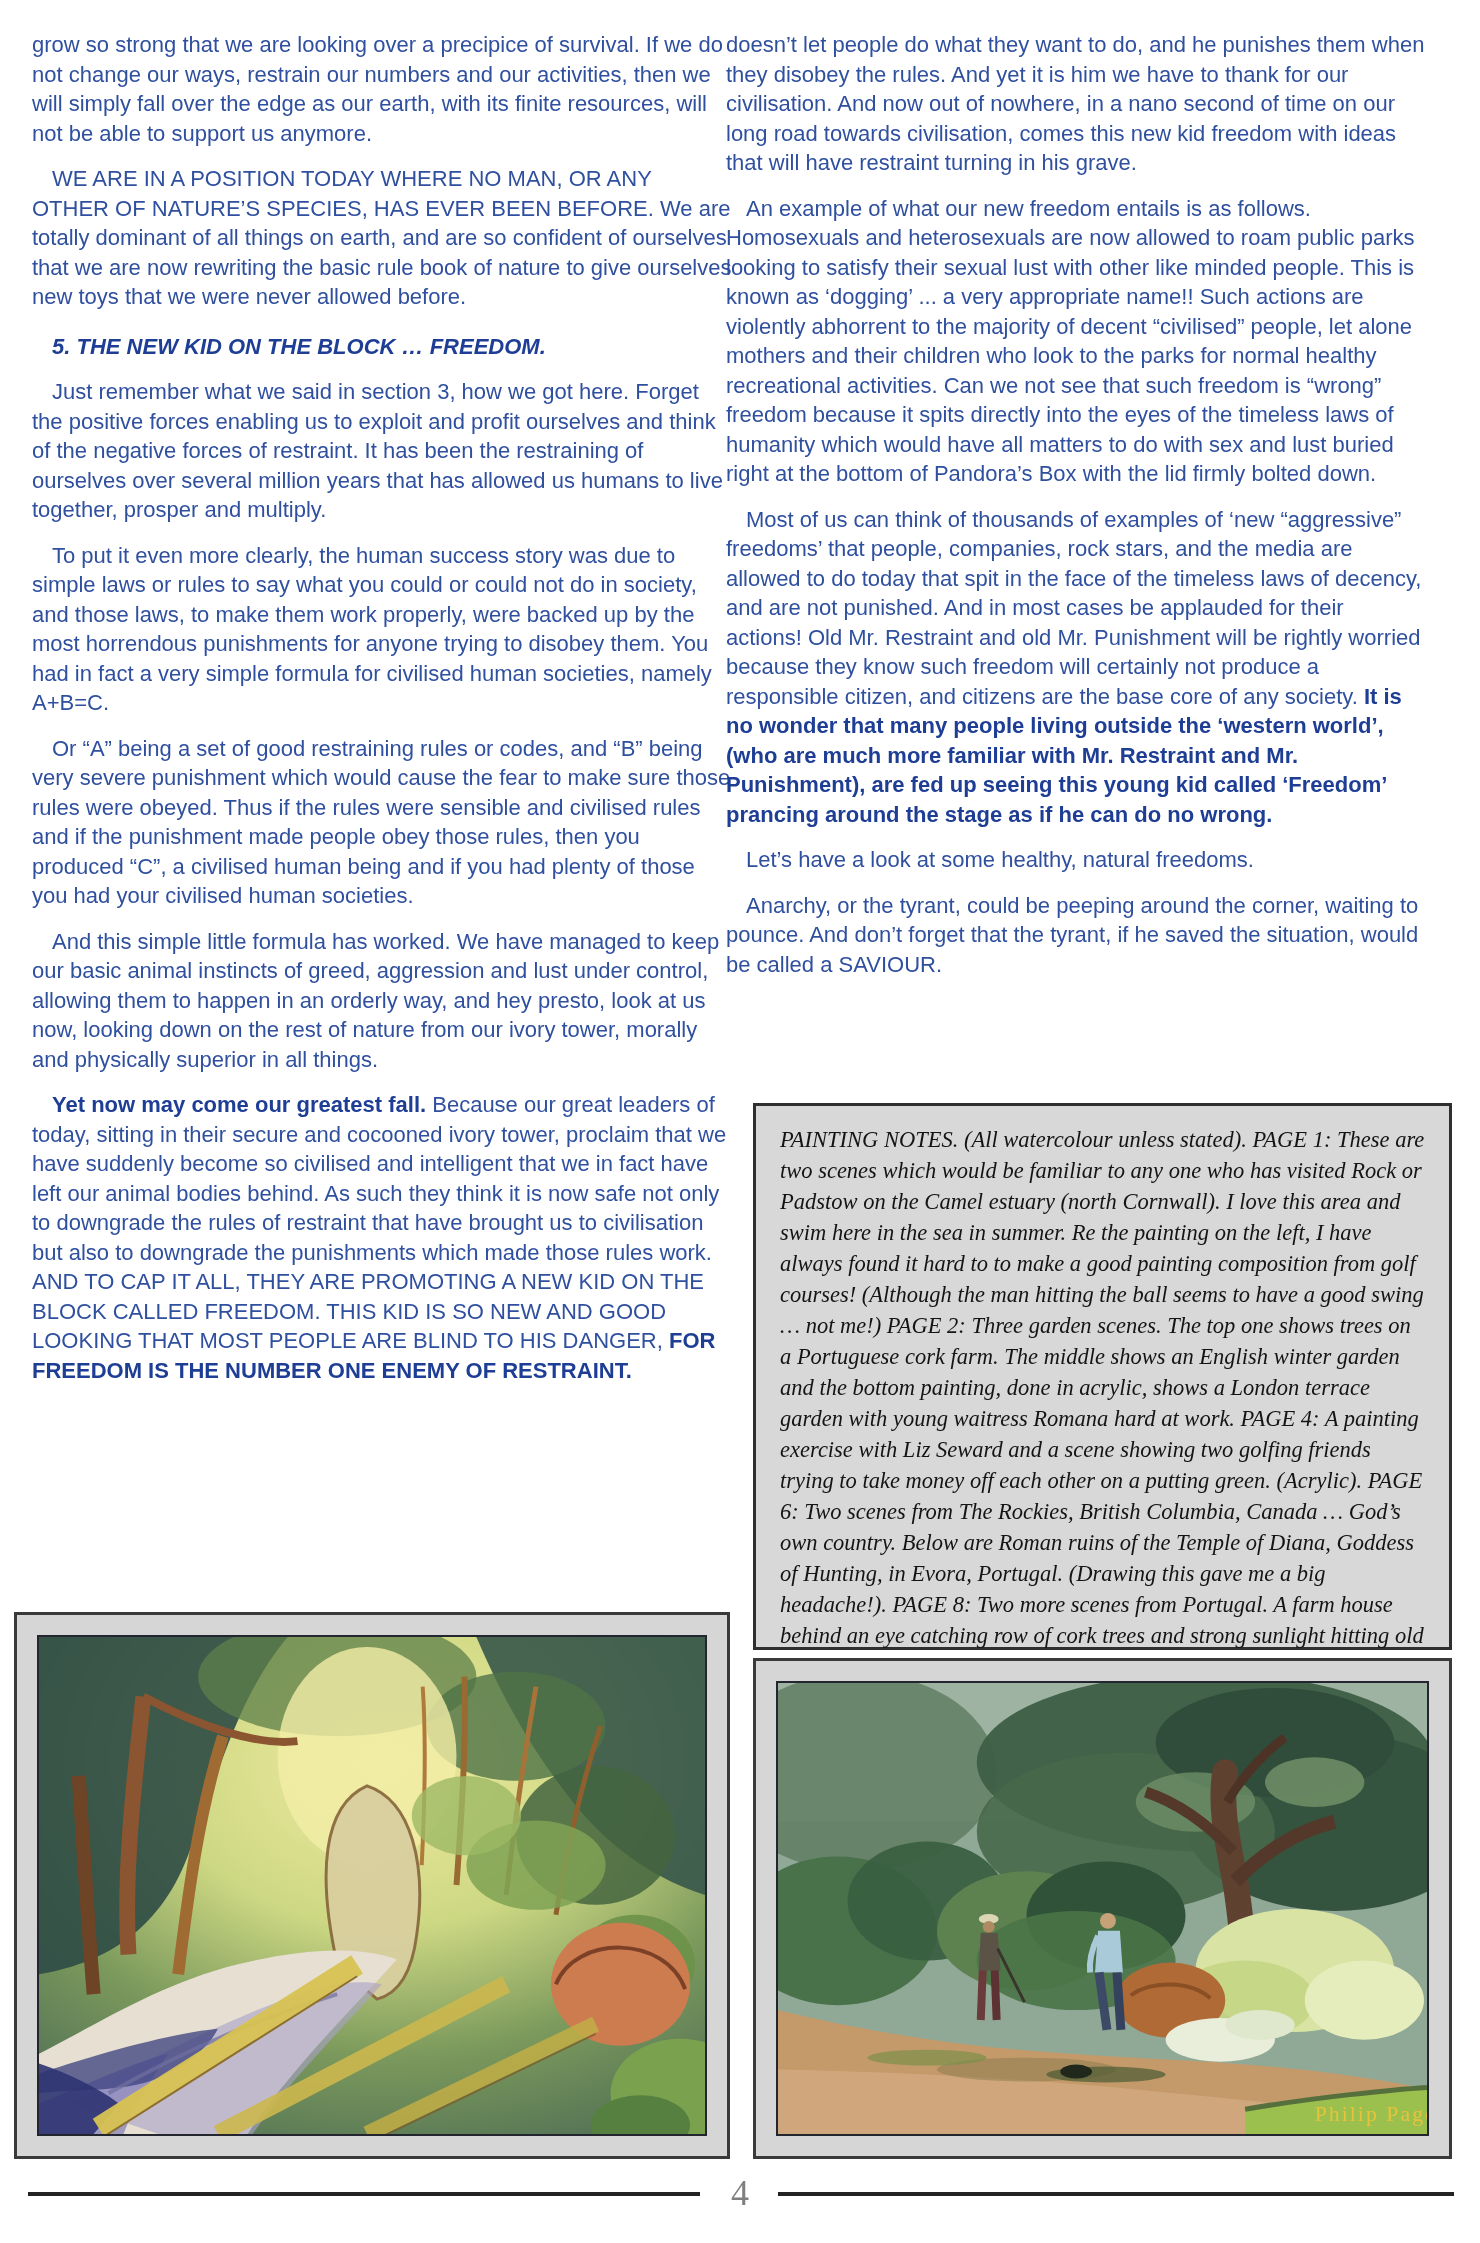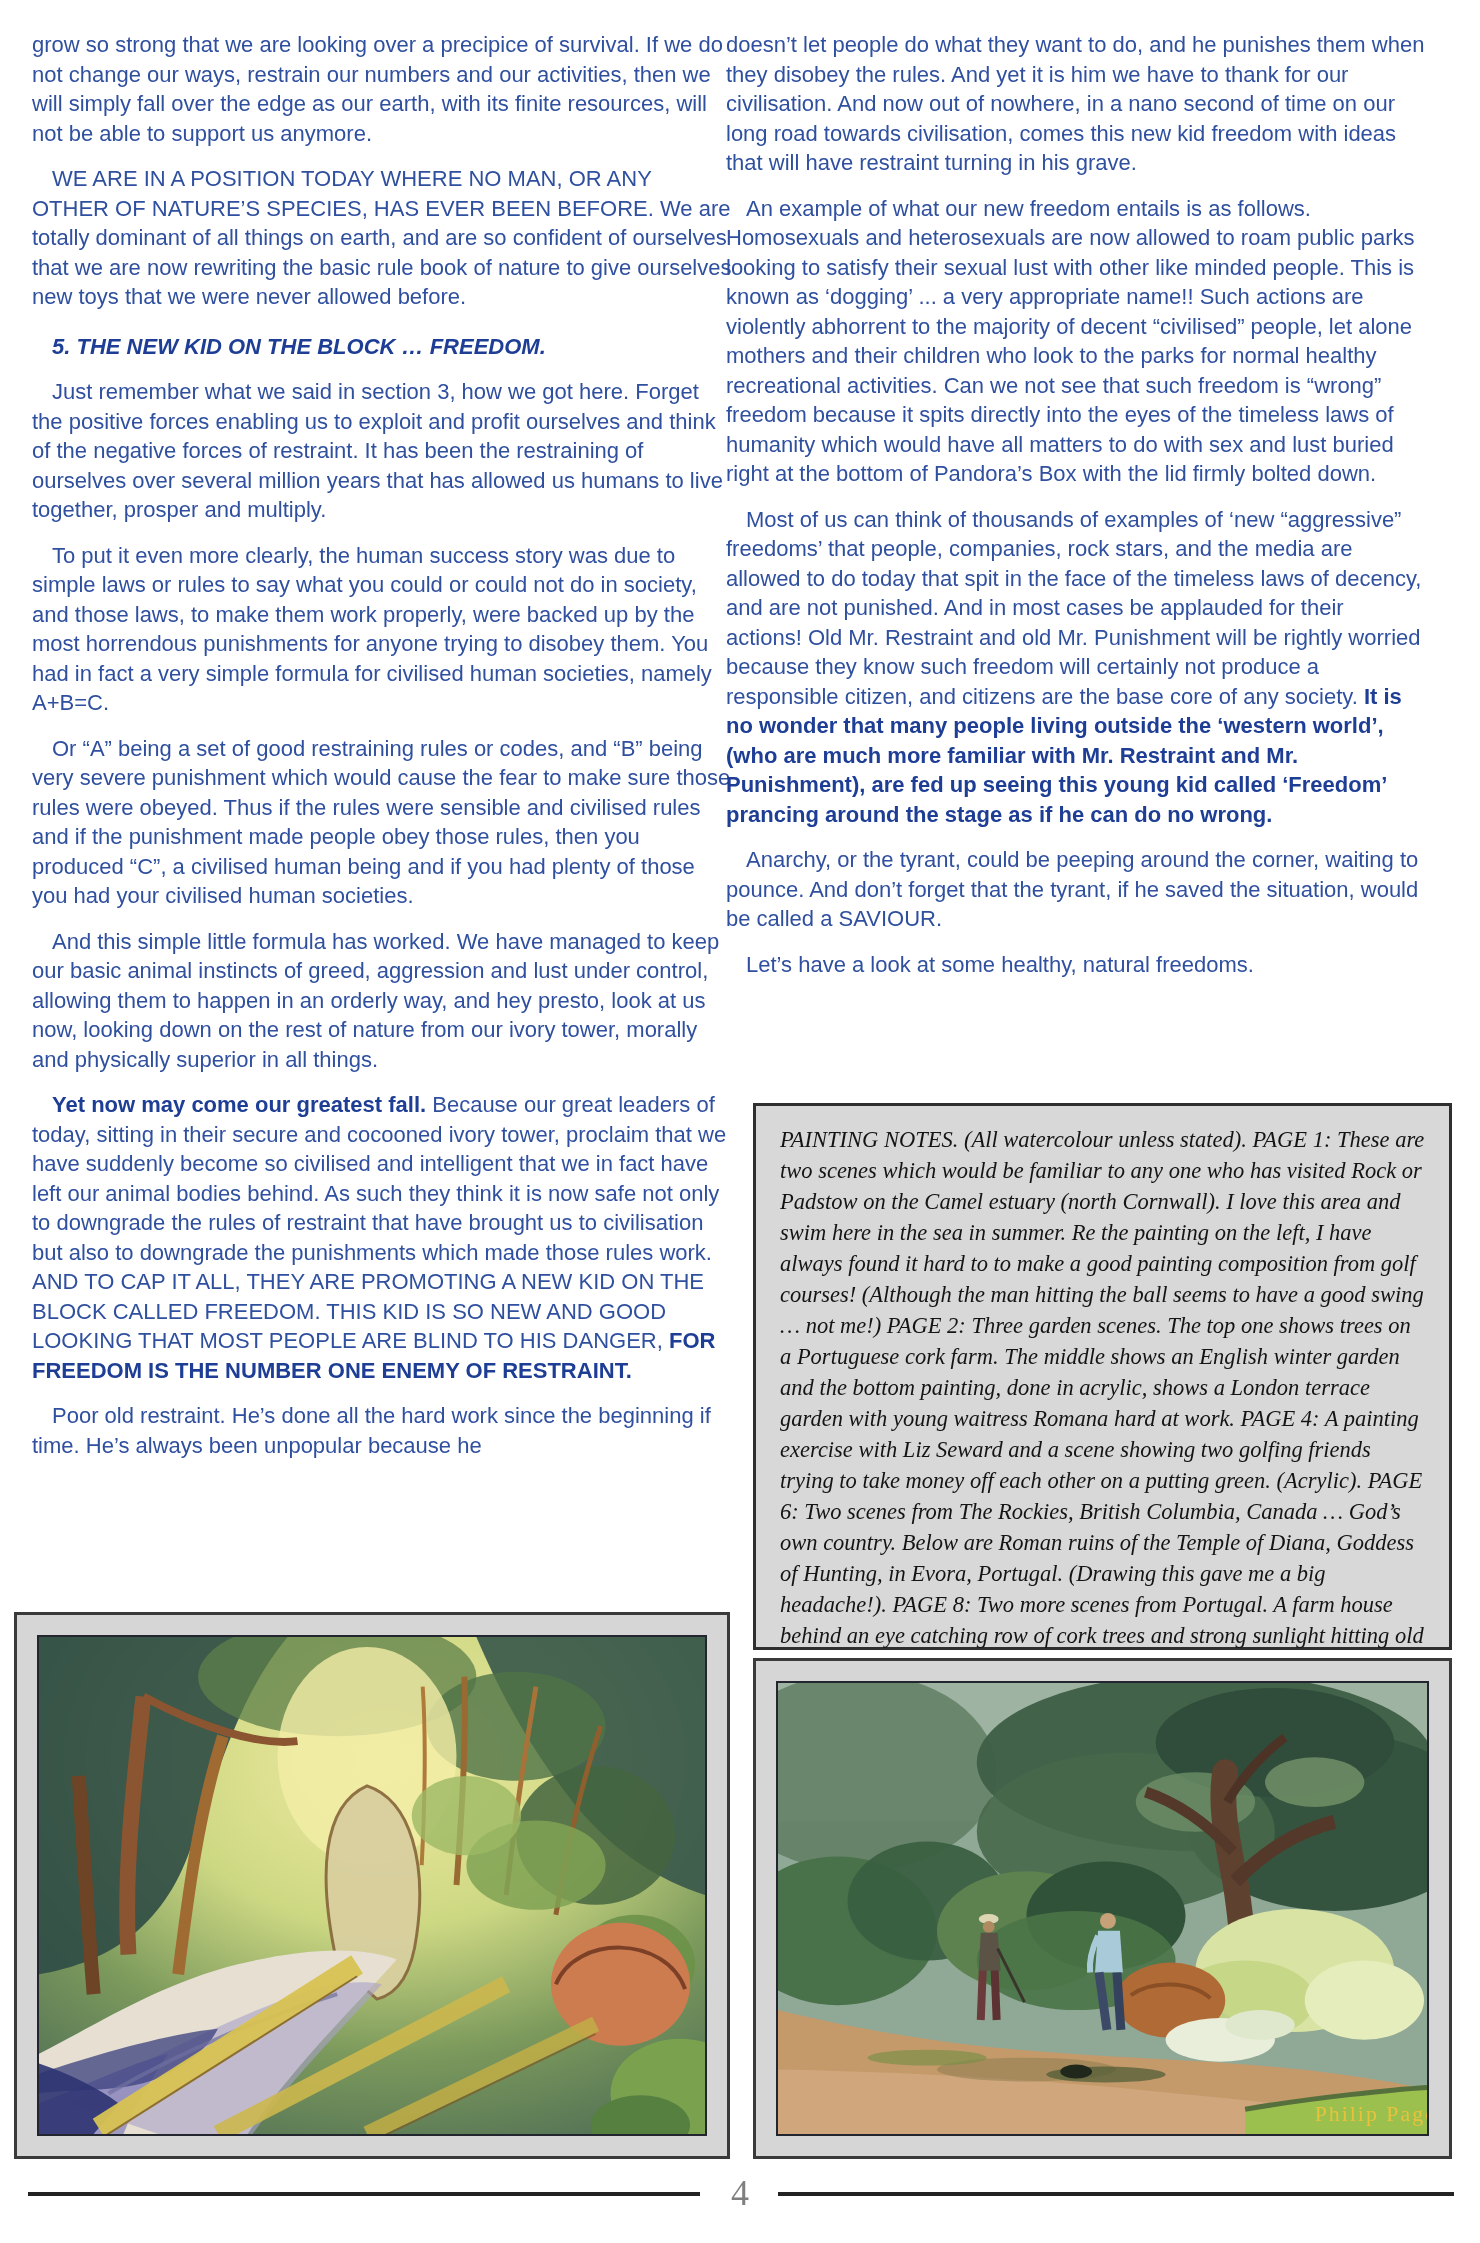--- a/index.html
+++ b/index.html
@@ -44,29 +44,28 @@
 
 <div class="col col-left">
     <p class="para"><span>grow so strong that we are looking over a precipice of survival. If we do not change our ways, restrain our numbers and our activities, then we will simply fall over the edge as our earth, with its finite resources, will not be able to support us anymore.</span></p>
     <p class="para indent"><span>WE ARE IN A POSITION TODAY WHERE NO MAN, OR ANY OTHER OF NATURE’S SPECIES, HAS EVER BEEN BEFORE. We are totally dominant of all things on earth, and are so confident of ourselves that we are now rewriting the basic rule book of nature to give ourselves new toys that we were never allowed before.</span></p>
     <p class="para indent heading"><b>5. THE NEW KID ON THE BLOCK … FREEDOM.</b></p>
     <p class="para indent"><span>Just remember what we said in section 3, how we got here. Forget the positive forces enabling us to exploit and profit ourselves and think of the negative forces of restraint. It has been the restraining of ourselves over several million years that has allowed us humans to live together, prosper and multiply.</span></p>
     <p class="para indent"><span>To put it even more clearly, the human success story was due to simple laws or rules to say  what you could or could not do in society, and those laws, to make them work properly, were backed up by the most horrendous punishments for anyone trying to disobey them. You had in fact a very simple formula for civilised human societies, namely A+B=C.</span></p>
     <p class="para indent"><span>Or “A” being a set of good restraining rules or codes, and “B” being very severe punishment which would cause the fear to make sure those rules were obeyed. Thus if the rules were sensible and civilised rules and if the punishment made people obey those rules, then you produced “C”, a civilised human being and if you had plenty of those you had your civilised human societies.</span></p>
     <p class="para indent"><span>And this simple little formula has worked. We have managed to keep our basic animal instincts of greed, aggression and lust under control, allowing them to happen in an orderly way, and hey presto, look at us now, looking down on the rest of nature from our ivory tower, morally and physically superior in all things.</span></p>
     <p class="para indent"><b>Yet now may come our greatest fall. </b><span>Because our great leaders of today, sitting in their secure and cocooned ivory tower, proclaim that we have suddenly become so civilised and intelligent that we in fact have left our animal bodies behind. As such they think it is now safe not only to downgrade the rules of restraint that have brought us to civilisation but also to downgrade the punishments which made those rules work. AND TO CAP IT ALL, THEY ARE PROMOTING A NEW KID ON THE BLOCK CALLED FREEDOM. THIS KID IS SO NEW AND GOOD LOOKING THAT MOST PEOPLE ARE BLIND TO HIS DANGER, </span><b>FOR FREEDOM IS THE NUMBER ONE ENEMY OF RESTRAINT.</b></p>
-    <p class="para indent"><span>Poor old restraint. He’s done all the hard work since the beginning if time. He’s always been unpopular because he</span></p>
   </div>
 
 <div class="col col-right">
     <p class="para"><span>doesn’t let people do what they want to do, and he punishes them when they disobey the rules. And yet it is him we have to thank for our civilisation. And now out of nowhere, in a nano second of time on our long road towards civilisation, comes this new kid freedom with ideas that will have restraint turning in his grave.</span></p>
     <p class="para indent"><span>An example of what our new freedom entails is as follows. Homosexuals and heterosexuals are now allowed to roam public parks looking to satisfy their sexual lust with other like minded people. This is known as ‘dogging’ ... a very appropriate name!!  Such actions are violently abhorrent to the majority of decent “civilised” people, let alone mothers and their children who look to the parks for normal healthy recreational activities. Can we not see that such freedom is “wrong” freedom because it spits directly into the eyes of the timeless laws of humanity which would have all matters to do with sex and lust buried right at the bottom of Pandora’s Box with the lid firmly bolted down.</span></p>
     <p class="para indent"><span>Most of us can think of thousands of examples of ‘new “aggressive” freedoms’ that people, companies, rock stars, and the media are allowed to do today that spit in the face of the timeless laws of decency, and are not punished. And in most cases be applauded for their actions! Old Mr. Restraint and old Mr. Punishment will be rightly worried because they know such freedom will certainly not produce a responsible citizen, and citizens are the base core of any society. </span><b>It is no wonder that many people living outside the ‘western world’, (who are much more familiar with Mr. Restraint and Mr. Punishment), are fed up seeing this young kid called ‘Freedom’ prancing around the stage as if he can do no wrong.</b></p>
+    <p class="para indent"><span>Let’s have a look at some healthy, natural freedoms.</span></p>
     <p class="para indent"><span>Anarchy, or the tyrant, could be peeping around the corner, waiting to pounce. And don’t forget that the tyrant, if he saved the situation, would be called a SAVIOUR.</span></p>
-    <p class="para indent"><span>Let’s have a look at some healthy, natural freedoms.</span></p>
   </div>
 
 <div class="notes-box"><span>PAINTING NOTES. (All watercolour unless stated).  PAGE 1: These are two scenes which would be familiar to any one who has visited Rock or Padstow on the Camel estuary (north Cornwall). I love this area and swim here in the sea in summer. Re the painting on the left, I have always found it hard to to make a good painting composition from golf courses! (Although the man hitting the ball seems to have a good swing … not me!)  PAGE 2: Three garden scenes. The top one shows trees on a Portuguese cork farm. The middle shows an English winter garden and the bottom painting, done in acrylic, shows a London terrace garden with young waitress Romana hard at work. PAGE 4: A painting exercise with Liz Seward and a scene showing two golfing friends trying to take money off each other on a putting green. (Acrylic).  PAGE 6: Two scenes from The Rockies, British Columbia, Canada … God’s own country. Below are Roman ruins of the Temple of Diana, Goddess of Hunting, in Evora, Portugal. (Drawing this gave me a big headache!).  PAGE 8: Two more scenes from Portugal. A farm house behind an eye catching row of cork trees and strong sunlight hitting old stone steps in a park near Lisbon.</span></div>
 
 <div class="frame frame-left">
   <svg viewBox="0 0 670 501" preserveAspectRatio="none">
     <defs>
       <radialGradient id="gLight" cx="0.52" cy="0.25" r="0.95">
         <stop offset="0" stop-color="#f0eaa0"></stop>
         <stop offset="0.35" stop-color="#cdd883"></stop>

